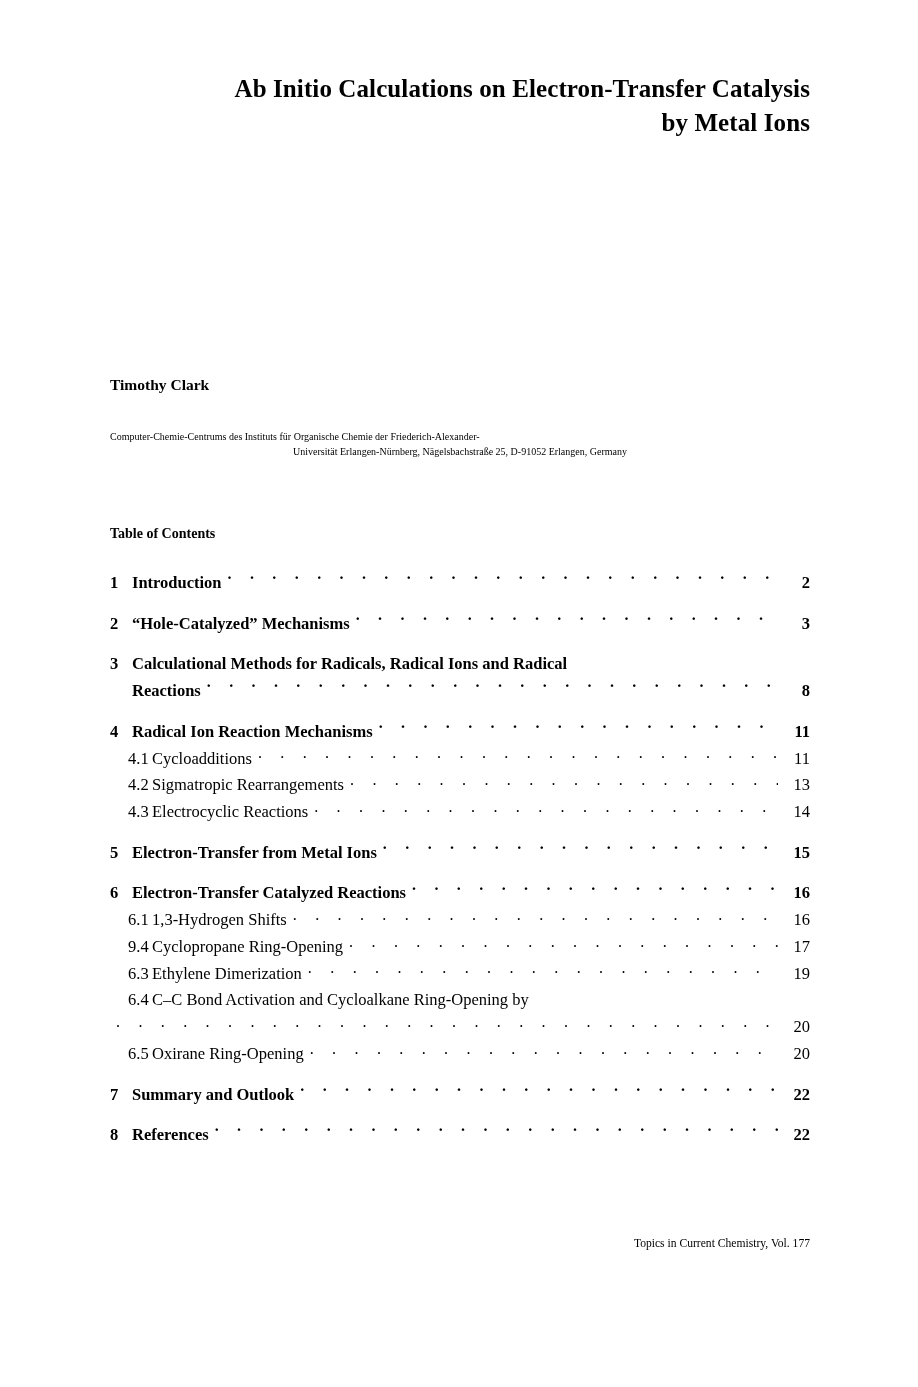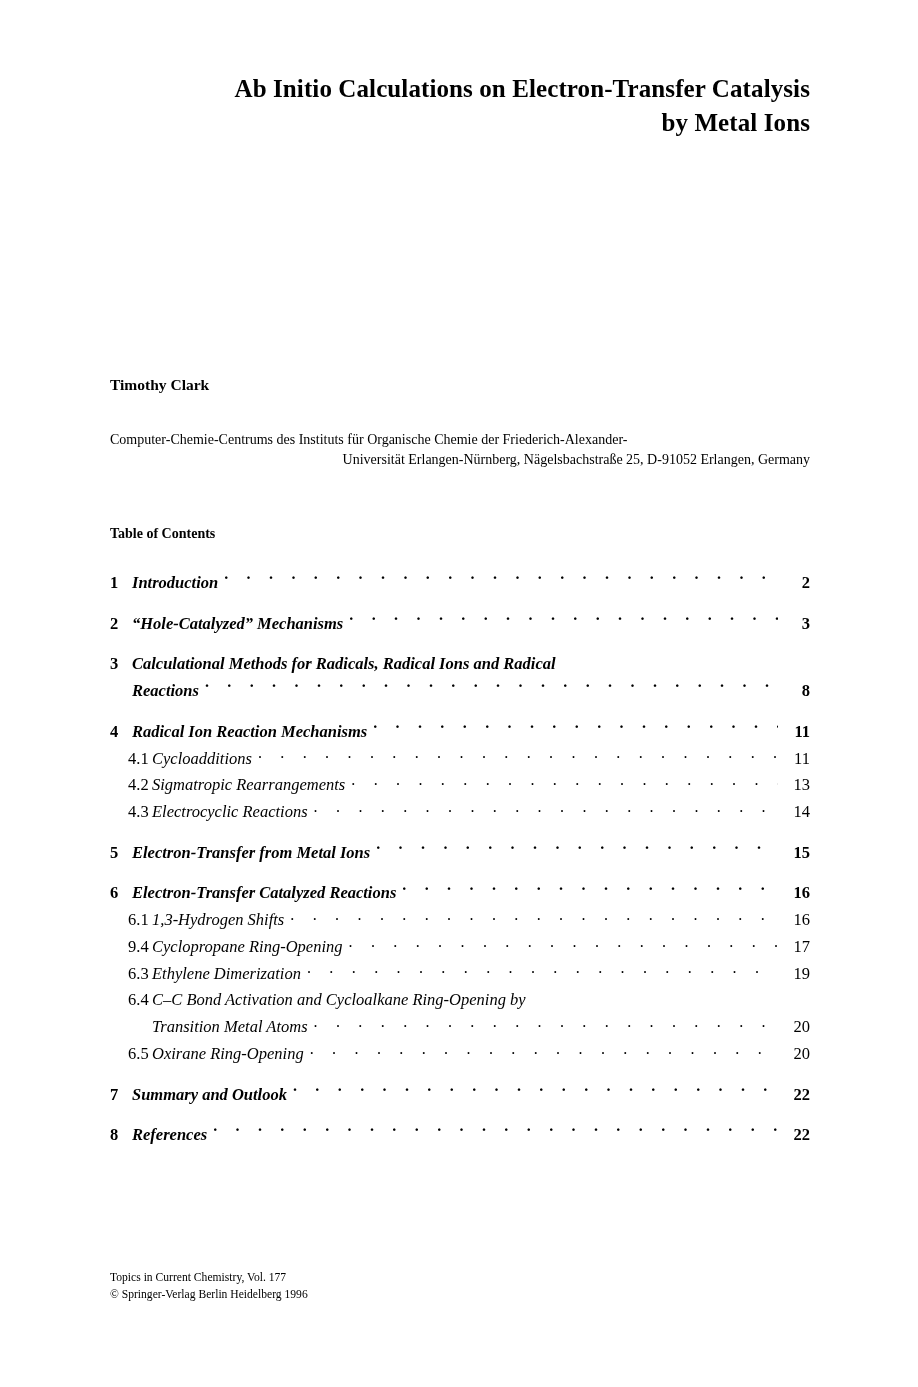--- a/index.html
+++ b/index.html
@@ -39,27 +39,27 @@
     left: 0;
     font-size: 15.5px;
     font-weight: bold;
     text-align: center;
   }
   .affiliation {
     position: absolute;
     top: 430px;
     left: 0;
     width: 700px;
-    font-size: 14px;
+    font-size: 10px;
     line-height: 1.45;
     text-align: justify;
     font-family: Liberation Serif, serif;
   }
   .affiliation .line2 {
-    text-align: right;
+    text-align: center;
   }
   .toc-heading {
     position: absolute;
     top: 526px;
     left: 0;
     font-size: 14px;
     font-weight: bold;
   }
   .toc {
     position: absolute;
@@ -91,21 +91,20 @@
   }
   .num.sub {
     width: 42px;
     flex: 0 0 auto;
     padding-left: 18px;
     box-sizing: border-box;
   }
   .label {
     flex: 0 0 auto;
     white-space: pre;
-    font-style: italic;
   }
   .label.cont {
     padding-left: 42px;
   }
   .leader {
     flex: 1 1 auto;
     position: relative;
     height: 1em;
     overflow: hidden;
     margin: 0 6px;
@@ -125,23 +124,23 @@
     flex: 0 0 auto;
     width: 26px;
     text-align: right;
   }
   .toc-row.wrap-first .leader::after { content: ""; }
   .footer {
     position: absolute;
     top: 1236px;
     left: 0;
     width: 700px;
+    text-align: right;
     font-size: 11.6px;
     line-height: 1.45;
-    margin-top: 34px;
   }
 </style>
 </head>
 <body>
 
 <div class="page">
 
   <div class="title">
     <div>Ab Initio Calculations on Electron-Transfer Catalysis</div>
     <div>by Metal Ions</div>
@@ -250,21 +249,20 @@
         <span class="label">Ethylene Dimerization</span>
         <span class="leader"></span>
         <span class="pageno">19</span>
       </div>
       <div class="toc-row level2 wrap-first">
         <span class="num sub">6.4</span>
         <span class="label">C–C Bond Activation and Cycloalkane Ring-Opening by</span>
         <span class="leader nodots"></span>
       </div>
       <div class="toc-row level2">
-        <span class="label cont">Transition Metal Atoms</span>
         <span class="leader"></span>
         <span class="pageno">20</span>
       </div>
       <div class="toc-row level2">
         <span class="num sub">6.5</span>
         <span class="label">Oxirane Ring-Opening</span>
         <span class="leader"></span>
         <span class="pageno">20</span>
       </div>
     </div>
@@ -284,16 +282,15 @@
         <span class="label">References</span>
         <span class="leader"></span>
         <span class="pageno">22</span>
       </div>
     </div>
 
   </div>
 
   <div class="footer">
     <div>Topics in Current Chemistry, Vol. 177</div>
-    <div>© Springer-Verlag Berlin Heidelberg 1996</div>
   </div>
 
 </div>
 
 </body></html>

